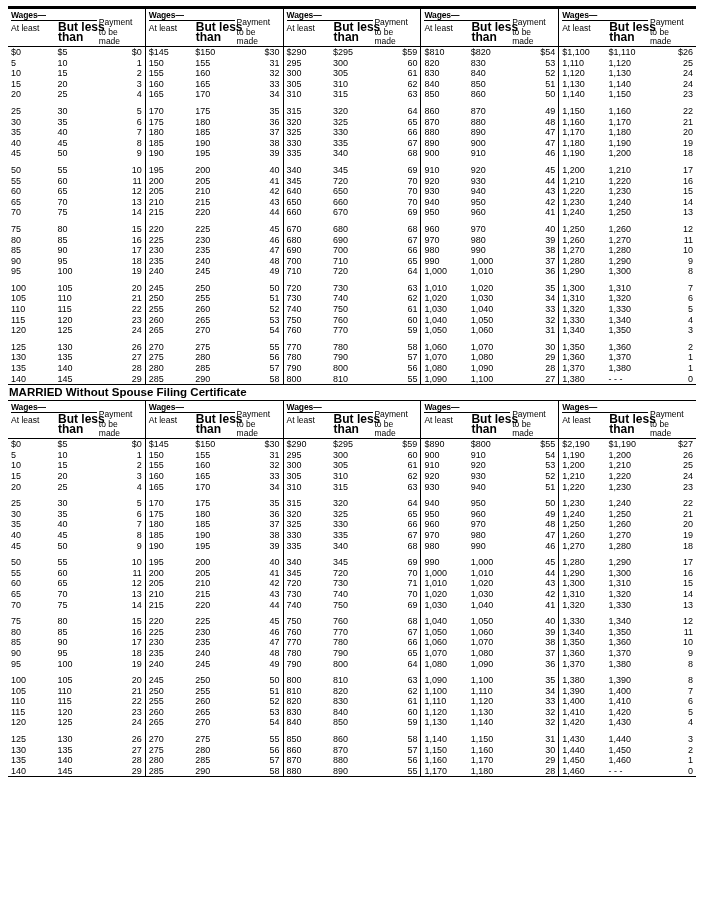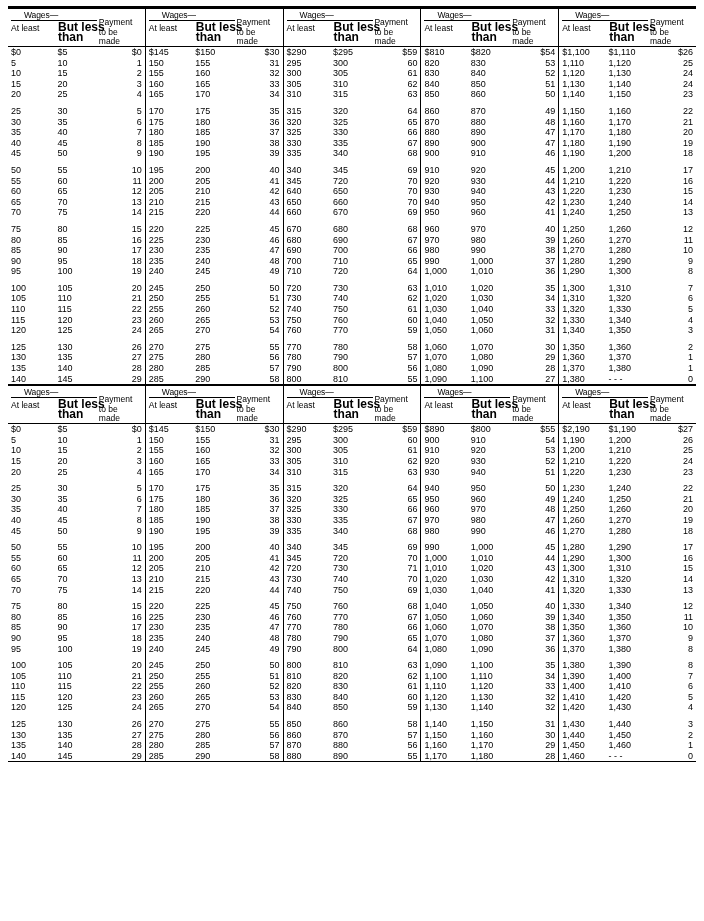--- a/index.html
+++ b/index.html
@@ -56,23 +56,23 @@
   }
   .hdr {
     height: 38px;
     position: relative;
     box-sizing: border-box;
     border-bottom: 1px solid #000;
   }
   .hdr .wages-label {
     position: absolute;
     top: 1px;
-    left: 16px;
+    left: 3px;
     font-size: 8.5px;
-    font-weight: normal;
+    font-weight: bold;
     letter-spacing: -.1px;
   }
   .hdr .wages-rule {
     position: absolute;
     top: 11px;
     left: 3px;
     width: 86px;
     border-top: 1px solid #000;
   }
   .hdr .atleast {
@@ -989,20 +989,21 @@
               <tr>
                 <td class="c1">1,380</td>
                 <td class="c2">- - -</td>
                 <td class="c3">0</td>
               </tr>
             </tbody>
           </table>
         </div>
       </div>
       <div class="rule-thin"></div>
+      <div class="section-head">MARRIED Without Spouse Filing Certificate</div>
       <div class="rule-thin"></div>
       <div class="blockwrap">
         <div class="block">
           <div class="hdr">
             <div class="wages-label">Wages—</div>
             <div class="wages-rule"></div>
             <div class="atleast">At least</div>
             <div class="butless">But less<br>than</div>
             <div class="payment">Payment<br>to be<br>made</div>
           </div>

